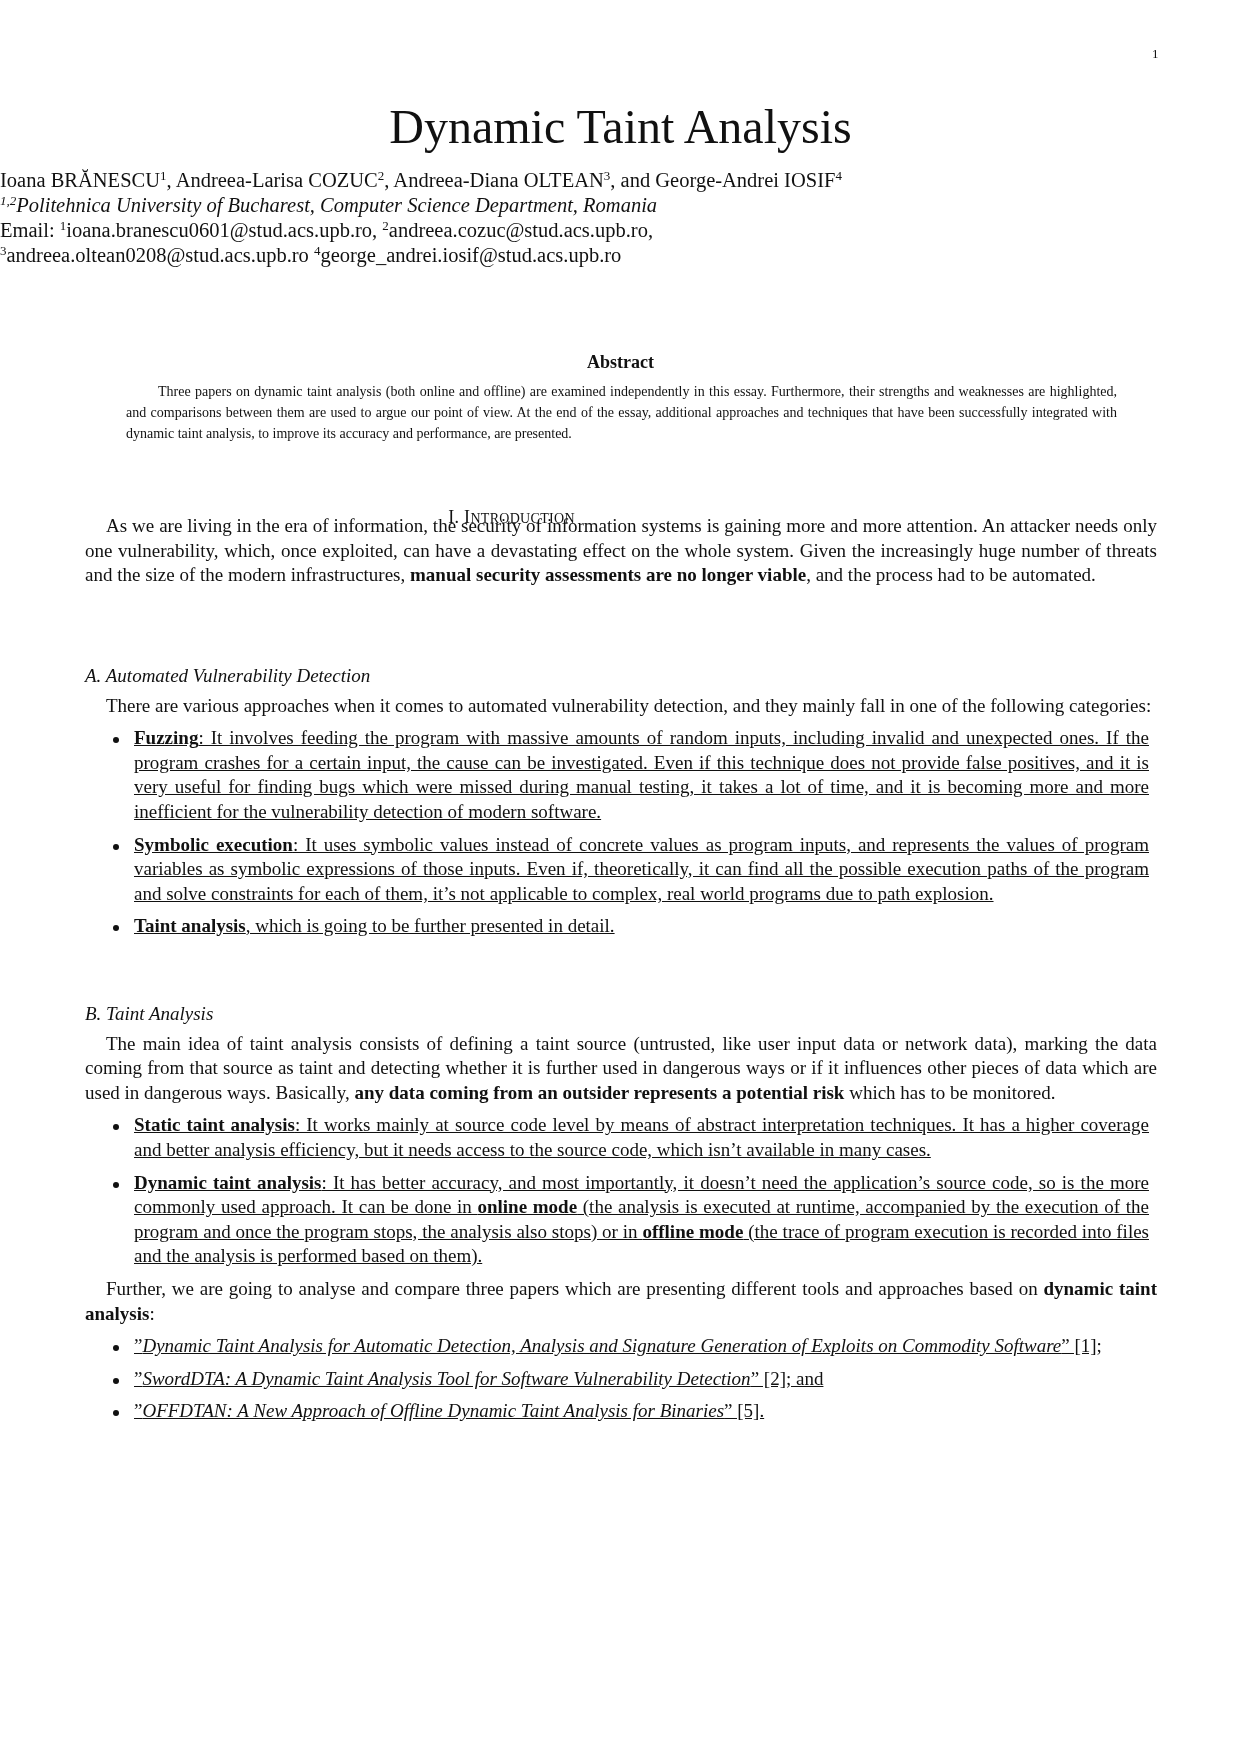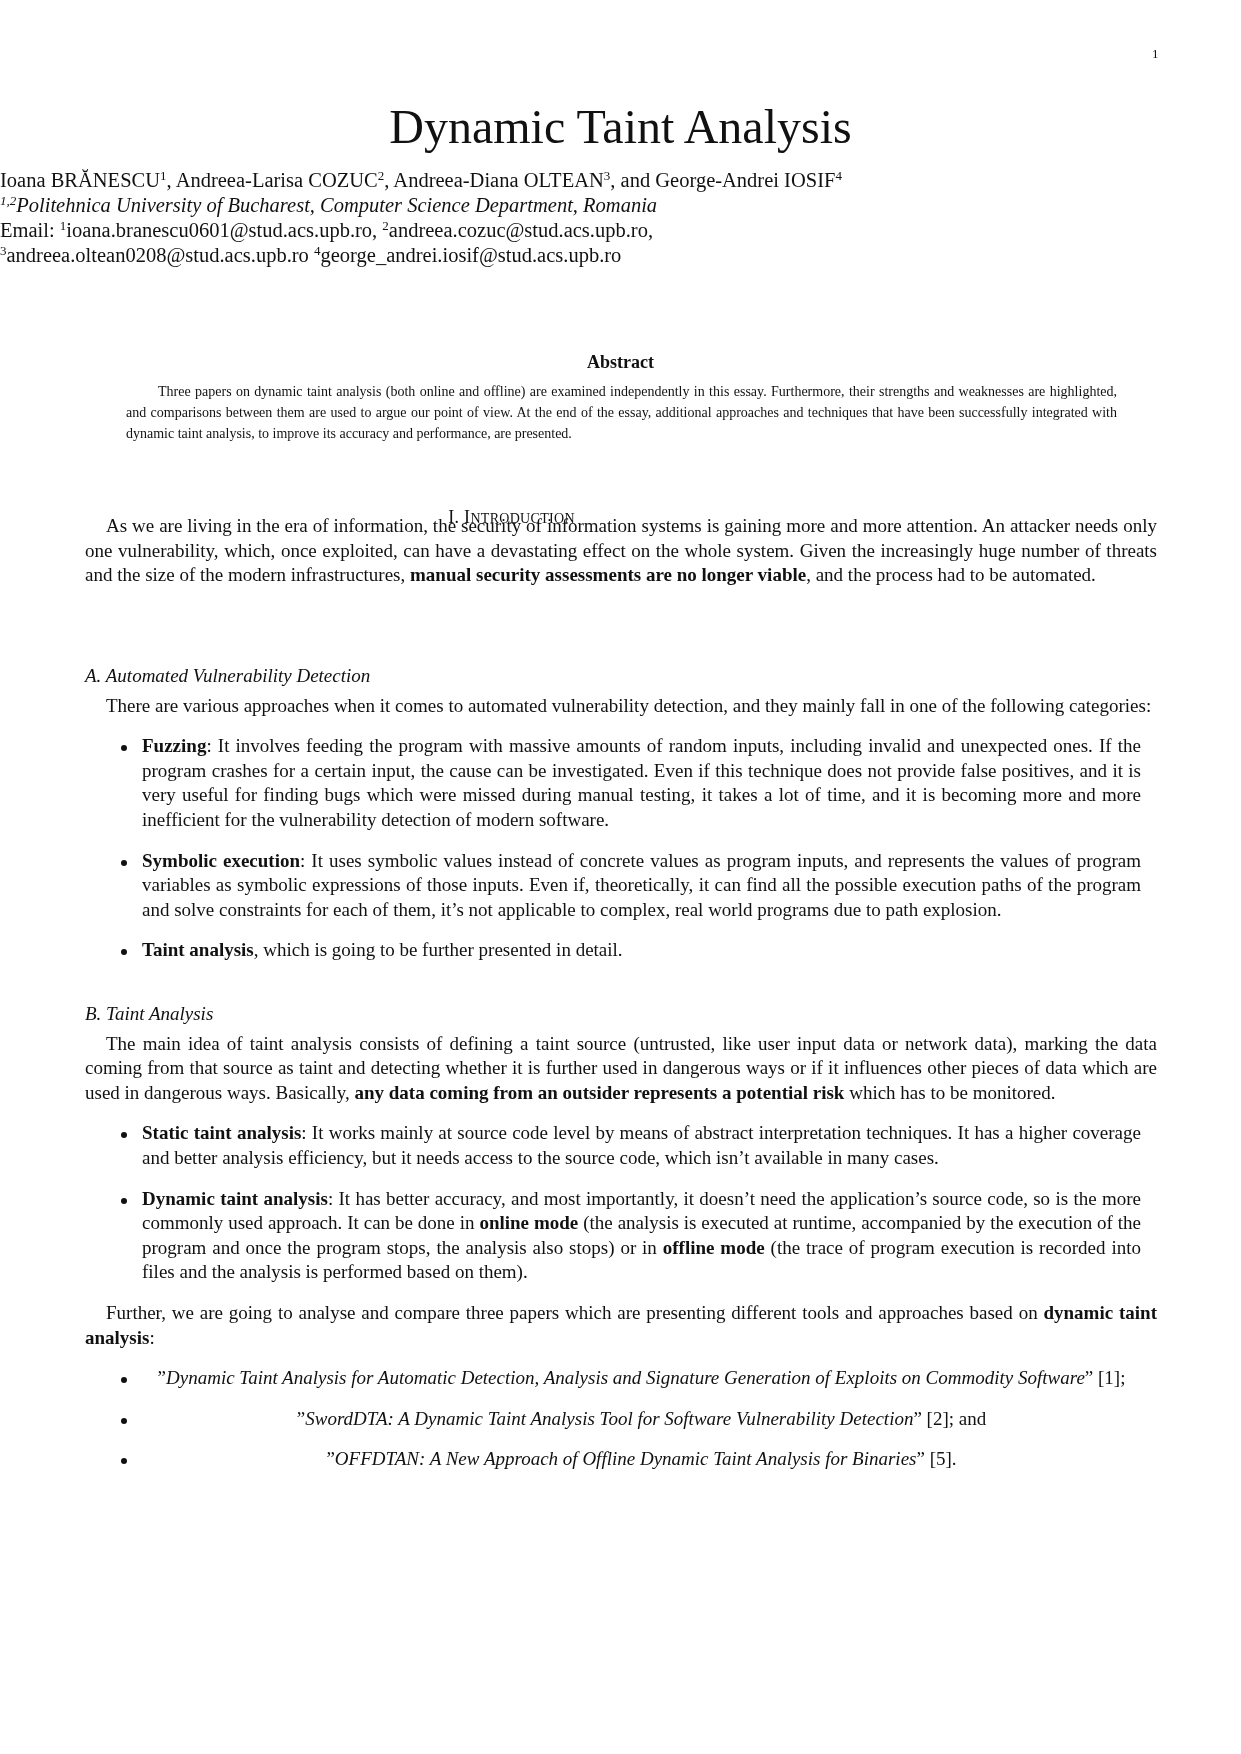--- a/index.html
+++ b/index.html
@@ -33,21 +33,21 @@
     font-size: 18px; letter-spacing: 0.3px;
   }
   .section-heading .sc-small { font-size: 14px; }
   .body-block {
     position: absolute; left: 85px; width: 1072px;
     font-size: 19px; line-height: 24.6px; text-align: justify;
   }
   .para { margin: 0; text-indent: 21px; }
   .subsection { font-style: italic; margin: 0; font-size: 19px; }
   ul.bullets { list-style: none; margin: 3px 0 3px 0; padding: 0 0 0 41px; }
-  ul.bullets li { position: relative; margin: 16px; }
+  ul.bullets li { position: relative; margin: 8px; text-decoration: underline; }
   ul.bullets li::before {
     content: ""; position: absolute; left: -21px; top: 11px;
     width: 6px; height: 6px; border-radius: 50%; background: #111;
   }
   b { font-weight: bold; }
   i { font-style: italic; }
 </style>
 </head>
 <body>
 
@@ -91,18 +91,18 @@
 </div>
 
 <div class="body-block" style="top:1002px;">
   <p class="subsection">B.  Taint Analysis</p>
   <p class="para" style="margin-top:5px;"><span>The main idea of taint analysis consists of defining a taint source (untrusted, like user input data or network data), marking the data coming from that source as taint and detecting whether it is further used in dangerous ways or if it influences other pieces of data which are used in dangerous ways. Basically, </span><b>any data coming from an outsider represents a potential risk</b><span> which has to be monitored.</span></p>
   <ul class="bullets">
     <li><b>Static taint analysis</b><span>: It works mainly at source code level by means of abstract interpretation techniques. It has a higher coverage and better analysis efficiency, but it needs access to the source code, which isn’t available in many cases.</span></li>
     <li><b>Dynamic taint analysis</b><span>: It has better accuracy, and most importantly, it doesn’t need the application’s source code, so is the more commonly used approach. It can be done in </span><b>online mode</b><span> (the analysis is executed at runtime, accompanied by the execution of the program and once the program stops, the analysis also stops) or in </span><b>offline mode</b><span> (the trace of program execution is recorded into files and the analysis is performed based on them).</span></li>
   </ul>
   <p class="para"><span>Further, we are going to analyse and compare three papers which are presenting different tools and approaches based on </span><b>dynamic taint analysis</b><span>:</span></p>
-  <ul class="bullets" style="text-align:center;">
+  <ul class="bullets" style="text-align:left;">
     <li><span>”</span><i>Dynamic Taint Analysis for Automatic Detection, Analysis and Signature Generation of Exploits on Commodity Software</i><span>” [1];</span></li>
     <li><span>”</span><i>SwordDTA: A Dynamic Taint Analysis Tool for Software Vulnerability Detection</i><span>” [2]; and</span></li>
     <li><span>”</span><i>OFFDTAN: A New Approach of Offline Dynamic Taint Analysis for Binaries</i><span>” [5].</span></li>
   </ul>
 </div>
 
 </body></html>

